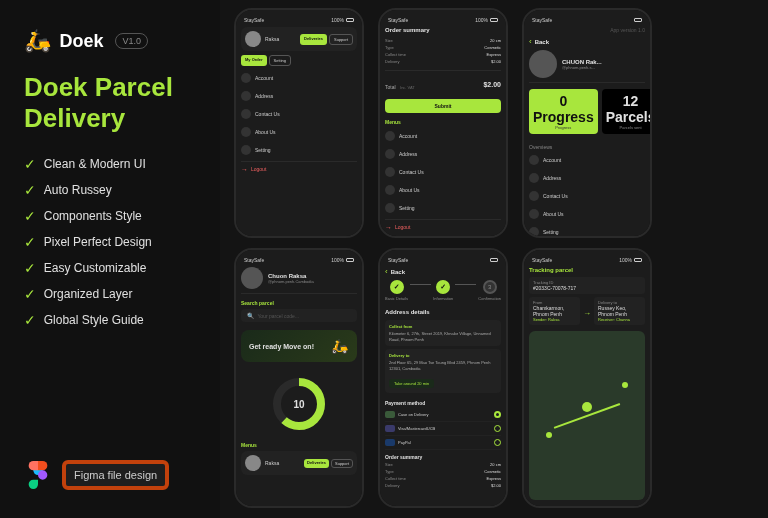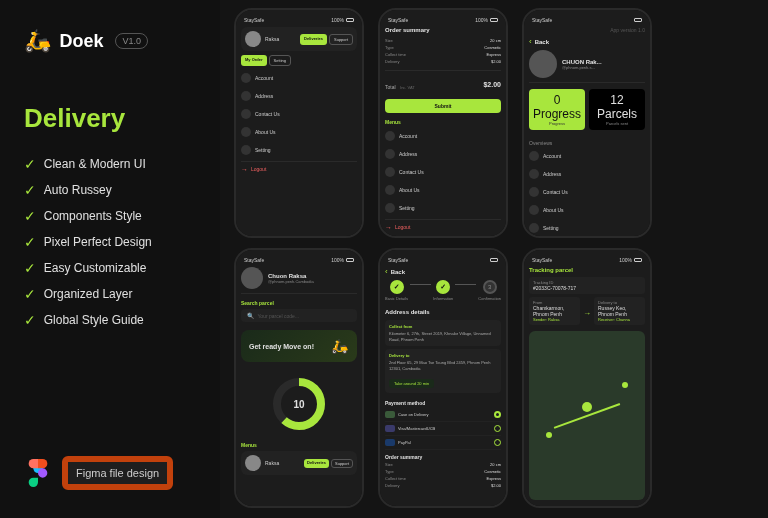--- a/index.html
+++ b/index.html
@@ -85,21 +85,21 @@
     }
     .figma-logo {
       width: 28px;
       height: 28px;
       flex-shrink: 0;
     }
     .figma-label {
       color: #cccccc;
       font-size: 11px;
       background: #1e1e1e;
-      border: 6px solid #c2410c;
+      border: 4px solid #c2410c;
       border-radius: 6px;
       padding: 5px 8px;
     }
     .screens-badge {
       color: #111;
       font-size: 11px;
       background: #a8e63d;
       border-radius: 6px;
       padding: 5px 8px;
       font-weight: 700;
@@ -499,23 +499,23 @@
       flex: 1;
       background: #a8e63d;
       border-radius: 4px;
       padding: 4px;
       text-align: center;
     }
     .stat-card.dark {
       background: #000000;
     }
     .stat-num {
-      font-size: 12px;
+      font-size: 14px;
       color: #111;
-      font-weight: 400;
+      font-weight: 700;
     }
     .stat-num.light {
       color: #e0e0e0;
     }
     .stat-label {
       font-size: 4px;
       color: #333;
     }
     .stat-label.light {
       color: #888;
@@ -657,21 +657,21 @@
 <body>
 
 <div class="left-panel">
   <div class="logo-row">
     <span class="logo-icon">🛵</span>
     <span class="logo-text">Doek</span>
     <span class="version-badge">V1.0</span>
   </div>
 
   <div class="main-title">
-    <br>
+    <span>Doek Parcel</span><br>
     <span>Delivery</span><br>
   </div>
 
   <div class="features-list">
     <div class="feature-item">
       <span class="check-icon">✓</span>
       <span>Clean &amp; Modern UI</span>
     </div>
     <div class="feature-item">
       <span class="check-icon">✓</span>

